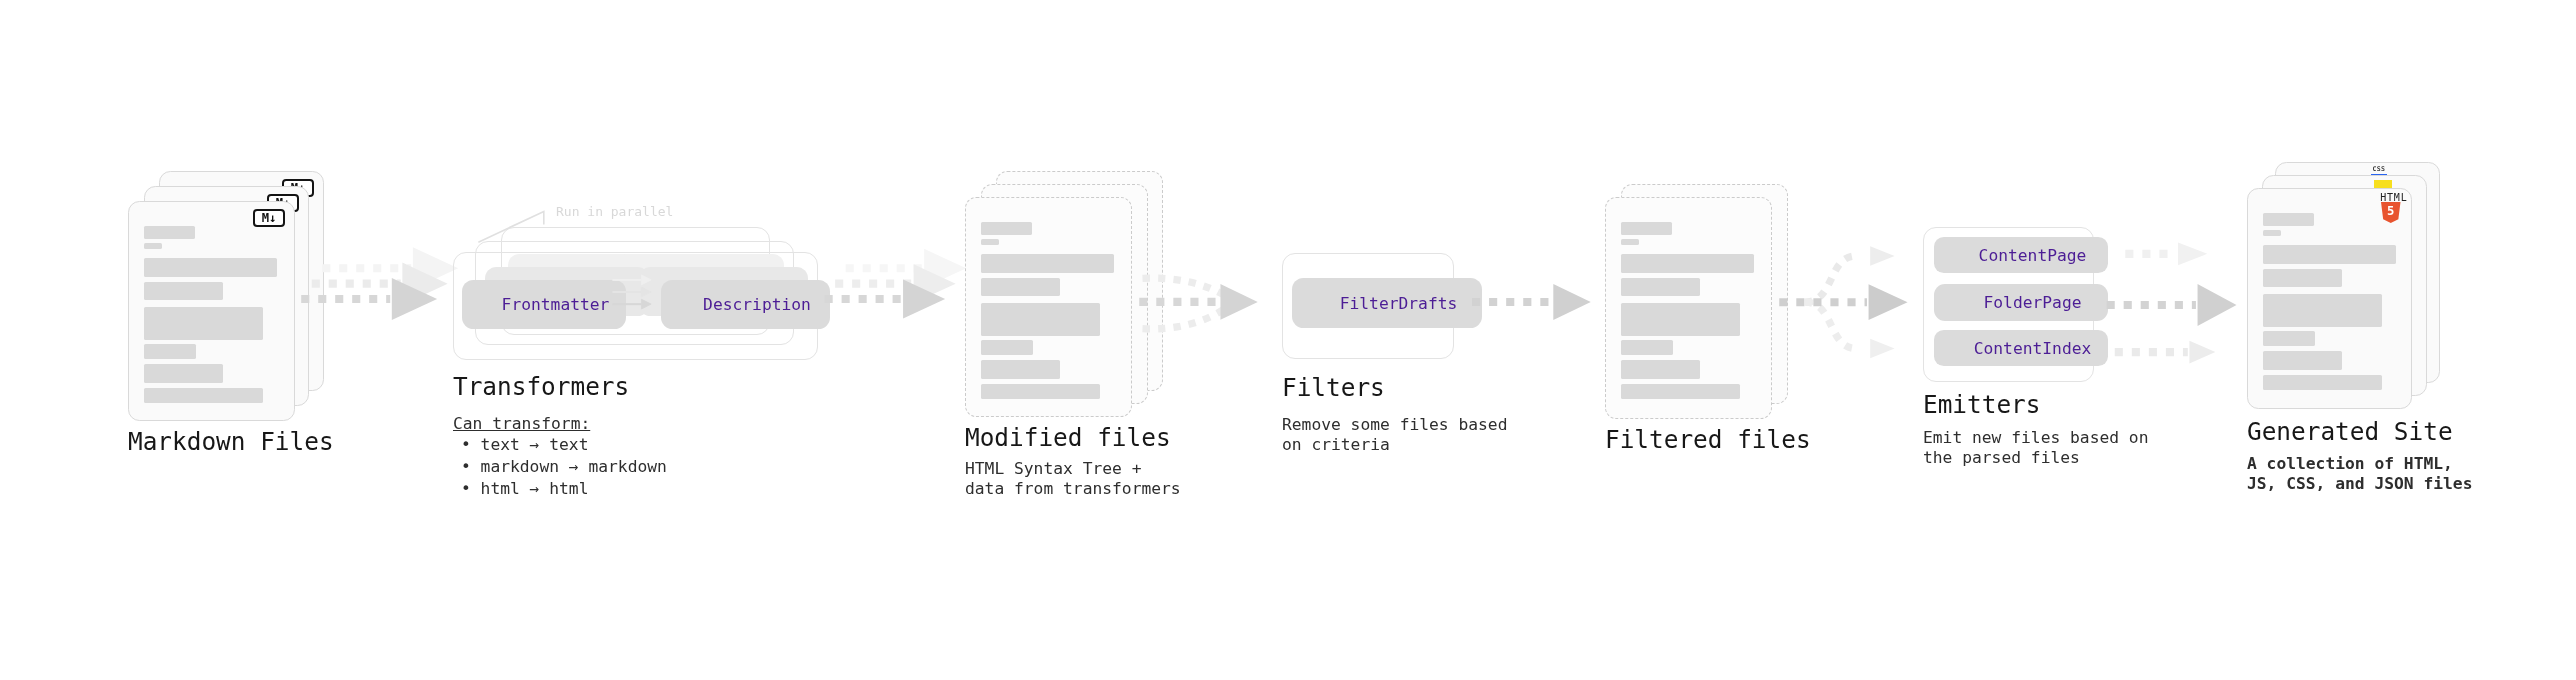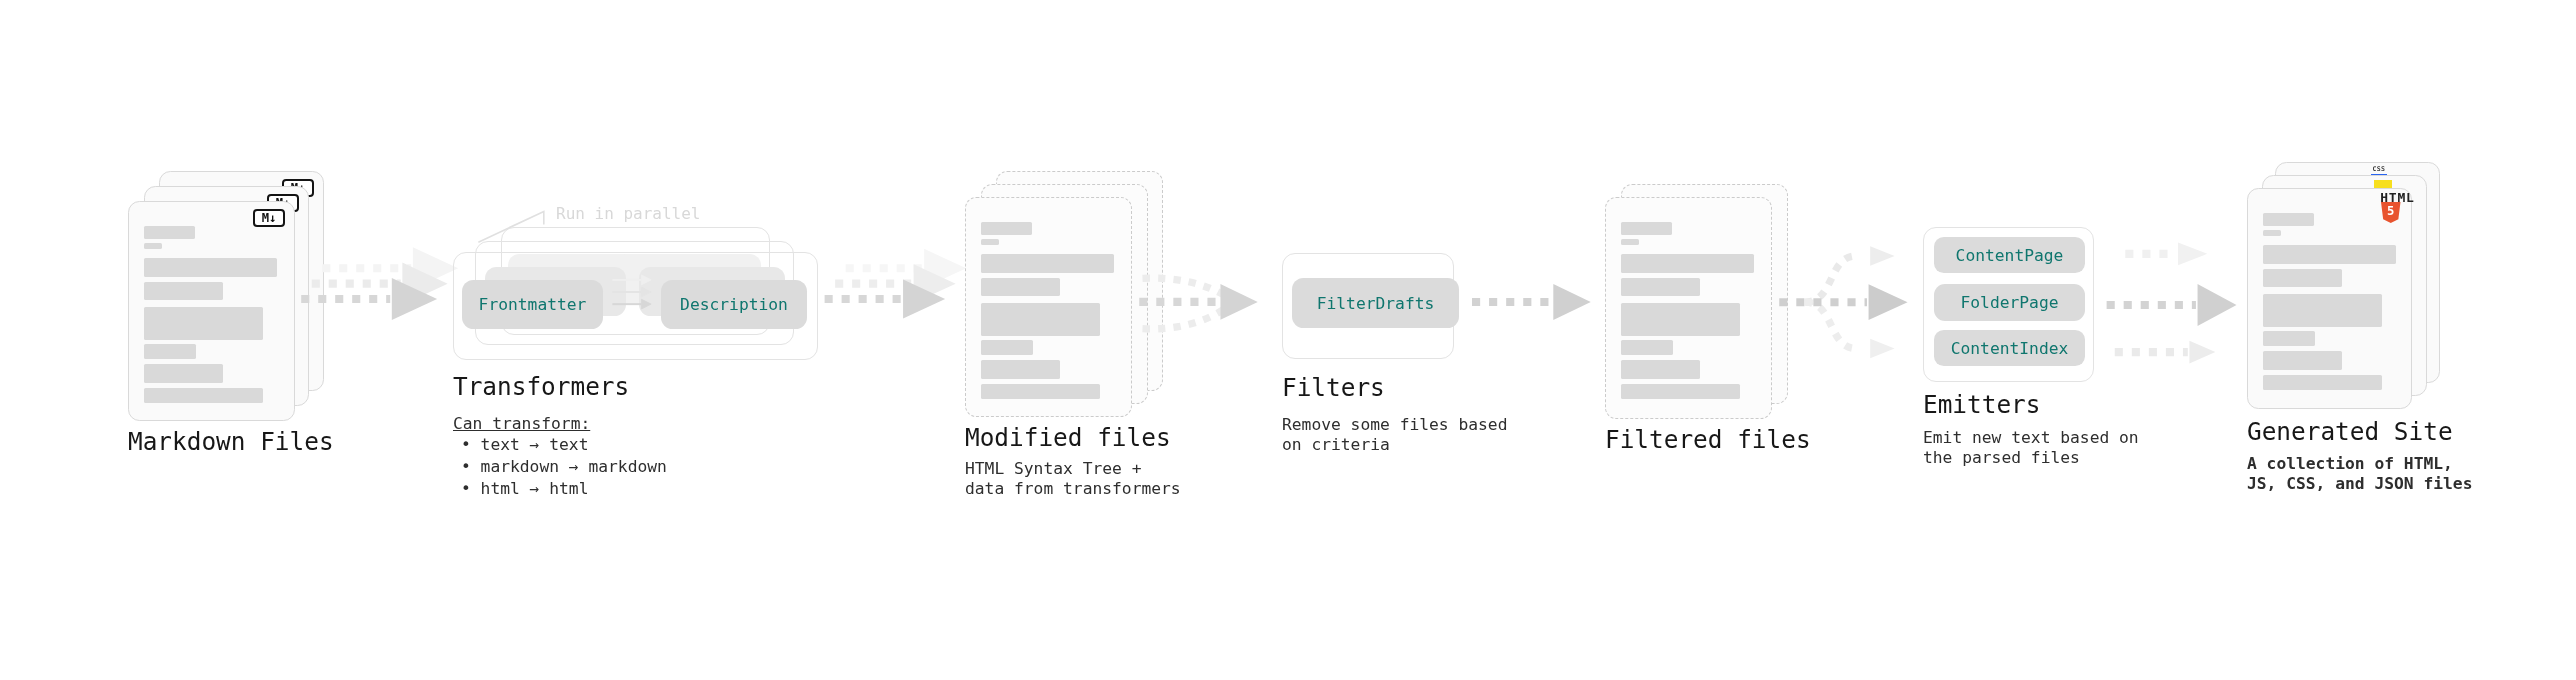--- a/index.html
+++ b/index.html
@@ -11,31 +11,31 @@
   .bar{position:absolute;left:15.4px;background:#d9d9d9;border-radius:1.6px;}
   .b1{top:23.6px;width:51px;height:13px}.b2{top:41px;width:18px;height:5.7px}
   .b3{top:56px;width:133px;height:18.7px}.b4{top:80px;width:79px;height:18px}
   .b5{top:105px;width:119px;height:32.5px}.b6{top:142px;width:52px;height:14.6px}
   .b7{top:162px;width:79px;height:18.7px}.b8{top:186px;width:119px;height:14.6px}
   .md-badge{position:absolute;top:6.5px;right:9px;width:32px;height:18.7px;background:#ffffff;
     border:2px solid #141414;border-radius:4.1px;font-weight:bold;font-size:12.2px;line-height:14px;
     text-align:center;color:#141414;box-sizing:border-box;}
   .cbox{position:absolute;border:1.6px solid #e3e3e3;border-radius:13px;box-sizing:border-box;}
   .cbox.filled{background:#ffffff;}
-  .pill{position:absolute;background:#dbdbdb;border-radius:11.4px;font-size:16.3px;color:#0f766e;
-    display:flex;align-items:center;justify-content:center;white-space:nowrap;}
+  .pill{position:absolute;background:#dbdbdb;border-radius:11.4px;font-size:16.3px;color:#4c1d95;
+    display:flex;align-items:center;justify-content:center;white-space:nowrap;padding-left:23px;}
   .pill.g1{background:#e8e8e8;}
   .pill.g2{background:#f1f1f1;}
   .h{position:absolute;font-size:24.4px;color:#171717;white-space:nowrap;}
   .d{position:absolute;font-size:16.3px;line-height:20.3px;color:#2e2e2e;white-space:nowrap;}
   .d.list{line-height:22px;}
-  .note{position:absolute;font-size:16px;color:#d8d8d8;white-space:nowrap;}
+  .note{position:absolute;font-size:13px;color:#d8d8d8;white-space:nowrap;}
   svg{position:absolute;overflow:visible;}
   .html5-wrap{position:absolute;top:4.9px;right:9.8px;width:21px;text-align:center;}
-  .html5-text{font-size:13px;font-weight:bold;letter-spacing:0.8px;color:#222;line-height:7.3px;}
+  .html5-text{font-size:10px;font-weight:normal;letter-spacing:0.8px;color:#222;line-height:7.3px;}
   .html5-shield{margin-top:0.8px;width:19.5px;height:21px;margin-left:0.8px;background:#e8542f;
     clip-path:polygon(0 0,100% 0,89% 82%,50% 100%,11% 82%);
     color:#ffffff;font-size:12.2px;font-weight:bold;line-height:19.5px;text-align:center;}
   .js-badge{position:absolute;top:4.1px;right:34px;width:18px;height:8.1px;background:#f7df1e;}
   .css-wrap{position:absolute;top:3.3px;right:52px;width:16.3px;text-align:center;}
   .css-text{font-size:6.5px;font-weight:bold;color:#3a3a3a;line-height:6.5px;letter-spacing:0.4px;}
   .css-bar{margin-top:0.8px;width:16.3px;height:3.3px;background:#2965f1;}
 </style>
 </head>
 <body>
@@ -200,21 +200,21 @@
     <polygon points="114,57 162,79 114,101" fill="#cccccc"></polygon>
   </svg>
 
   <div>
     <div class="cbox filled" style="left:1923px;top:227px;width:171px;height:155px;"></div>
     <div class="pill" style="left:1934px;top:237px;width:151px;height:36px;border-radius:9.8px;">ContentPage</div>
     <div class="pill" style="left:1934px;top:284px;width:151px;height:37px;border-radius:11px;">FolderPage</div>
     <div class="pill" style="left:1934px;top:330px;width:151px;height:36px;border-radius:9.8px;">ContentIndex</div>
     <div class="h" style="left:1923px;top:390px;">Emitters</div>
     <div class="d" style="left:1923px;top:428px;">
-      <div>Emit new text based on</div>
+      <div>Emit new files based on</div>
       <div>the parsed files</div>
     </div>
   </div>
 
   <svg style="left:2105px;top:240px;" width="138" height="130" viewBox="0 0 170 160">
     <line x1="25" y1="17" x2="88" y2="17" stroke="#f0f0f0" stroke-width="10" stroke-dasharray="10 11"></line>
     <polygon points="90,3 126,17 90,31" fill="#f1f1f1"></polygon>
     <line x1="2" y1="80" x2="112" y2="80" stroke="#d3d3d3" stroke-width="10" stroke-dasharray="10 11"></line>
     <polygon points="114,54 162,80 114,106" fill="#d0d0d0"></polygon>
     <line x1="12" y1="138" x2="102" y2="138" stroke="#eaeaea" stroke-width="10" stroke-dasharray="10 11"></line>

